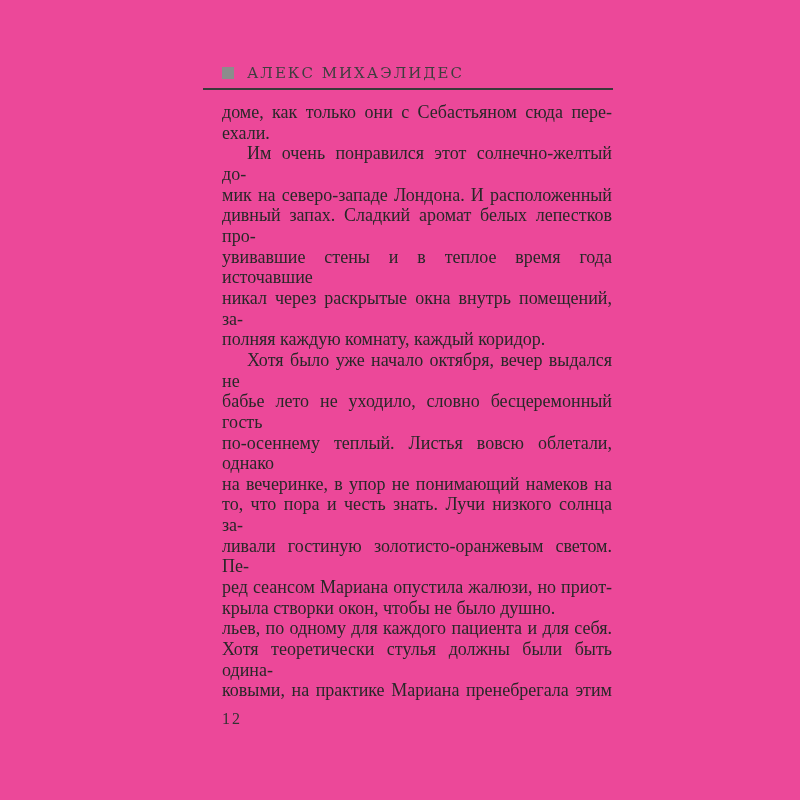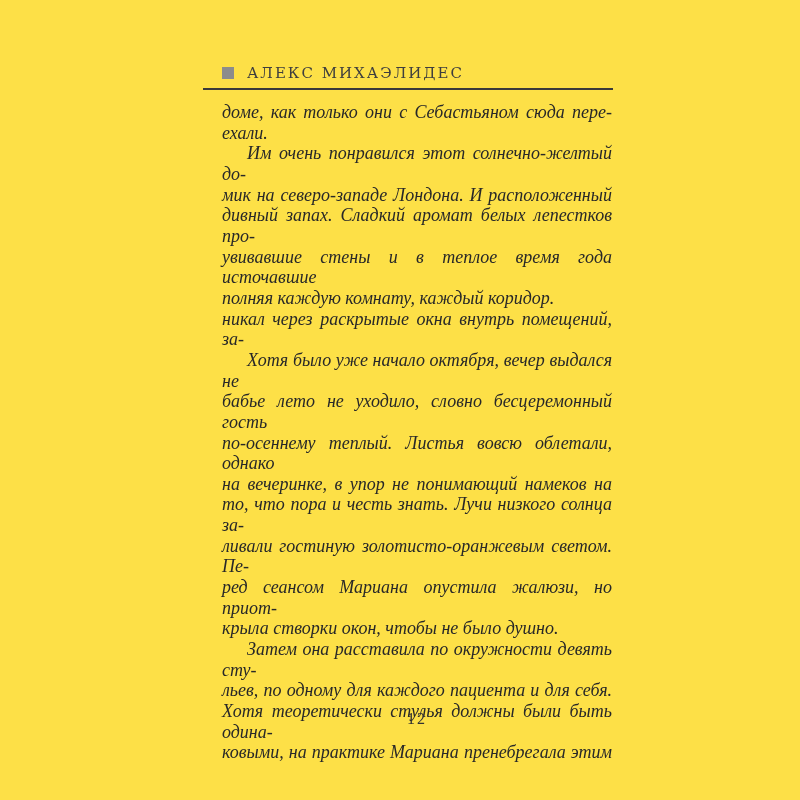--- a/index.html
+++ b/index.html
@@ -4,21 +4,21 @@
 <style>
   html, body {
     margin: 0;
     padding: 0;
     background: #ffffff;
   }
   .page {
     position: relative;
     width: 800px;
     height: 800px;
-    background: #fde047;
+    background: #ec4899;
     font-family: "Liberation Serif", serif;
     overflow: hidden;
   }
   .running-header {
     position: absolute;
     left: 222px;
     top: 64px;
     display: flex;
     align-items: center;
     gap: 13px;
@@ -51,39 +51,38 @@
     top: 102px;
     width: 390px;
     font-size: 18px;
     line-height: 20.65px;
     color: #282828;
     text-align: justify;
   }
   .para {
     margin: 0;
     padding: 0;
-    font-style: italic;
   }
   .line {
     display: block;
     white-space: nowrap; 
   }
   .line.just {
     white-space: normal;
     text-align-last: justify;
   }
   .line.indent {
     text-indent: 25px;
   }
   .page-number {
     position: absolute;
     left: 222px;
     top: 710px;
     width: 390px;
-    text-align: center;
+    text-align: left;
     font-size: 16px;
     letter-spacing: 2px;
     color: #333333;
   }
 </style>
 </head>
 <body>
 
 <div class="page">
 
@@ -97,35 +96,34 @@
   <div class="body-text" id="body-text">
       <p class="para">
         <span class="line just">доме, как только они с Себастьяном сюда пере-</span>
         <span class="line">ехали.</span>
       </p>
       <p class="para">
         <span class="line just indent">Им очень понравился этот солнечно-желтый до-</span>
         <span class="line just">мик на северо-западе Лондона. И расположенный</span>
         <span class="line just">дивный запах. Сладкий аромат белых лепестков про-</span>
         <span class="line just">увивавшие стены и в теплое время года источавшие</span>
+        <span class="line just">никал через раскрытые окна внутрь помещений, за-</span>
         <span class="line">полняя каждую комнату, каждый коридор.</span>
-        <span class="line just">никал через раскрытые окна внутрь помещений, за-</span>
       </p>
       <p class="para">
         <span class="line just indent">Хотя было уже начало октября, вечер выдался не</span>
         <span class="line just">бабье лето не уходило, словно бесцеремонный гость</span>
         <span class="line just">по-осеннему теплый. Листья вовсю облетали, однако</span>
         <span class="line just">на вечеринке, в упор не понимающий намеков на</span>
         <span class="line just">то, что пора и честь знать. Лучи низкого солнца за-</span>
         <span class="line just">ливали гостиную золотисто-оранжевым светом. Пе-</span>
         <span class="line just">ред сеансом Мариана опустила жалюзи, но приот-</span>
         <span class="line">крыла створки окон, чтобы не было душно.</span>
       </p>
       <p class="para">
-        <span class="line just indent">Затем она расставила по окружности девять сту-</span>
         <span class="line just">льев, по одному для каждого пациента и для себя.</span>
         <span class="line just">Хотя теоретически стулья должны были быть одина-</span>
         <span class="line just">ковыми, на практике Мариана пренебрегала этим</span>
       </p>
     </div>
 
   <div class="page-number">12</div>
 
 </div>
 

